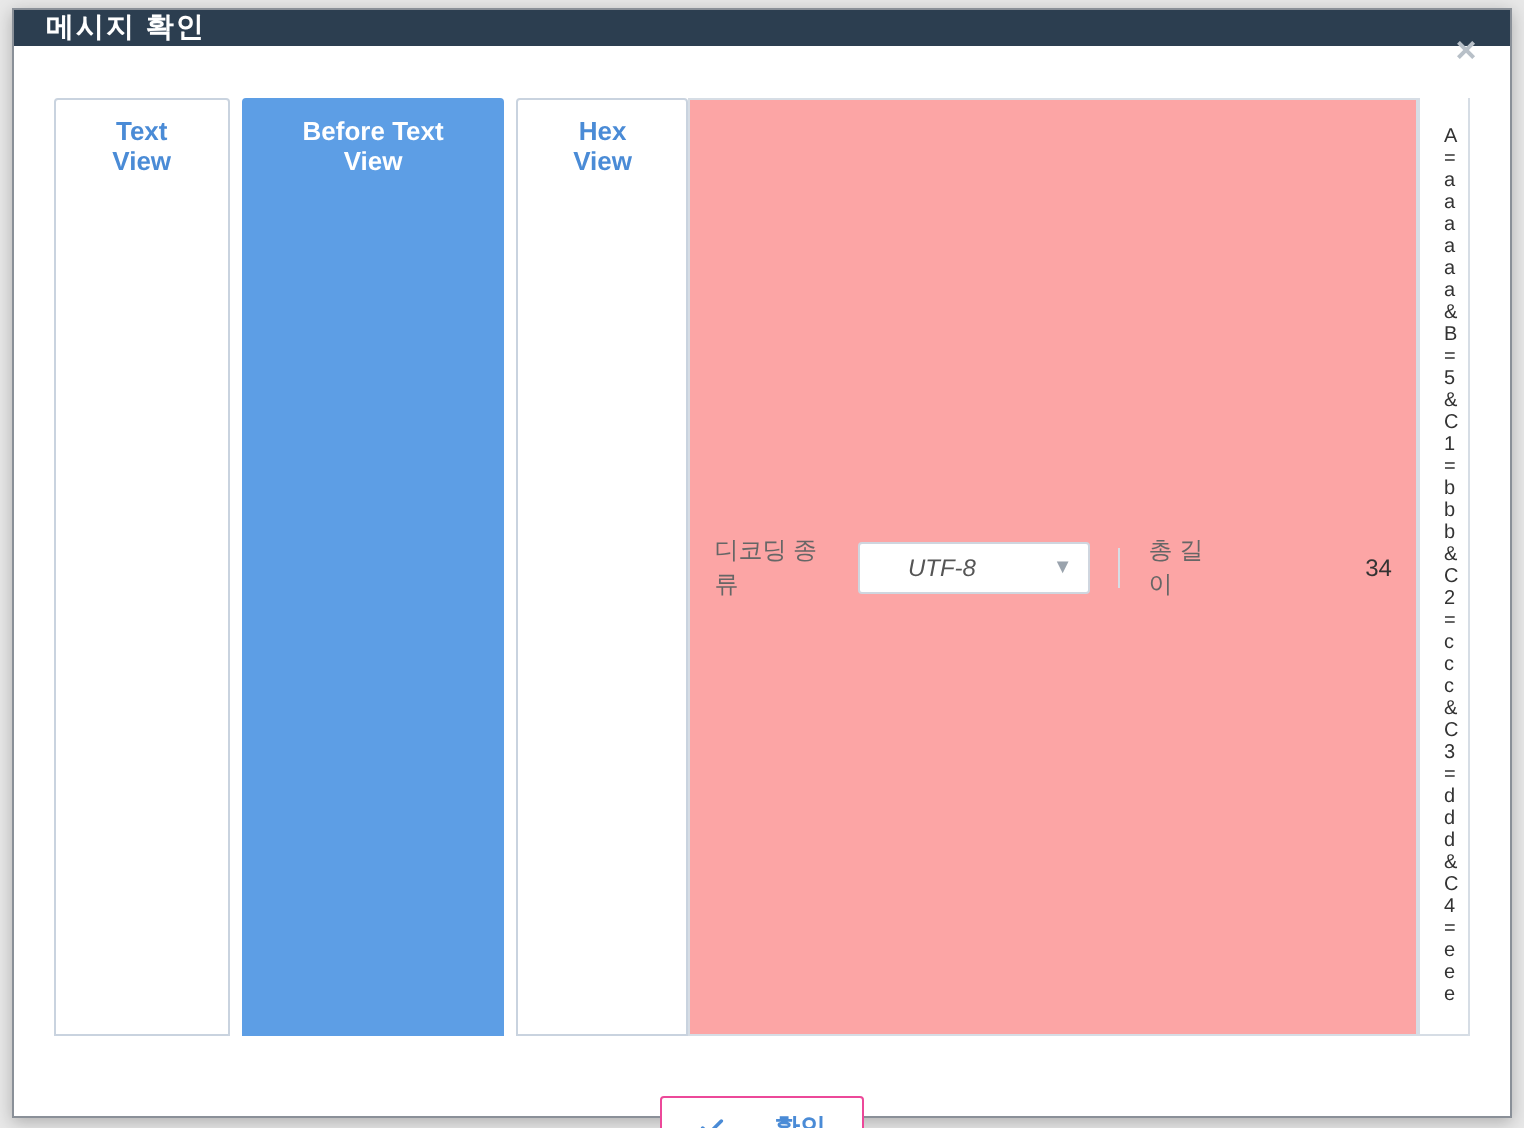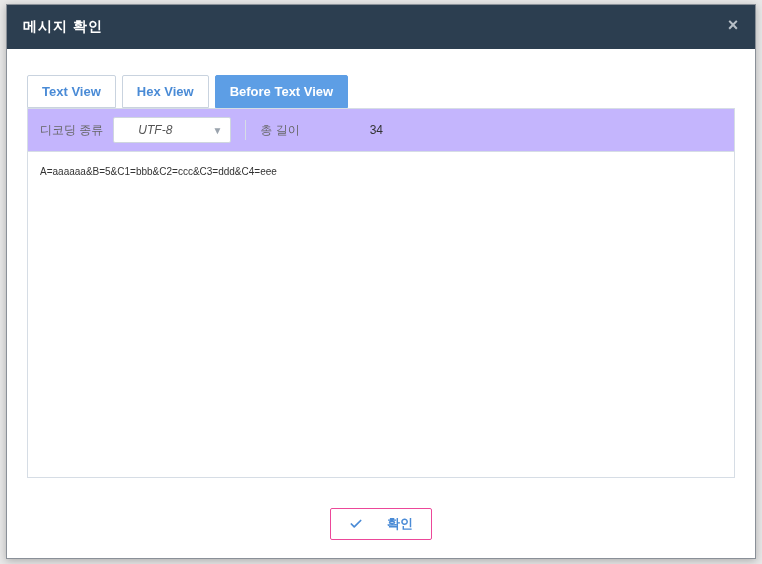--- a/index.html
+++ b/index.html
@@ -42,21 +42,20 @@
     font-size: 18px;
     line-height: 28px;
     text-align: center;
     cursor: pointer;
     font-weight: bold;
   }
   .modal-body {
     flex: 1;
     padding: 26px 20px 16px 20px;
     display: flex;
-    flex-direction: column;
   }
   .tabs {
     display: flex;
     gap: 6px;
     margin-bottom: 0;
   }
   .tab {
     border: 1px solid #c9d3df;
     background: #fff;
     color: #4a8bd6;
@@ -69,21 +68,21 @@
     border-radius: 2px 2px 0 0;
   }
   .tab.active {
     background: #5d9ee5;
     color: #fff;
     border-color: #5d9ee5;
   }
   .toolbar {
     border: 1px solid #d6dde5;
     border-top: 1px solid #d6dde5;
-    background: #c4b5fd;
+    background: #fca5a5;
     padding: 8px 12px;
     display: flex;
     align-items: center;
     gap: 10px;
     font-size: 12px;
     color: #555;
   }
   .toolbar-label {
     color: #666;
     font-size: 12px;
@@ -163,22 +162,22 @@
 <div class="modal">
   <div class="modal-header">
     <span class="modal-title">메시지 확인</span>
     <span class="close-btn">×</span>
   </div>
 
   <div class="modal-body">
 
     <div class="tabs">
       <div class="tab">Text View</div>
+      <div class="tab active">Before Text View</div>
       <div class="tab">Hex View</div>
-      <div class="tab active">Before Text View</div>
     </div>
 
     <div class="toolbar">
       <span class="toolbar-label">디코딩 종류</span>
       <div class="select-wrap">
         <span>UTF-8</span>
         <span class="select-caret">▼</span>
       </div>
       <span class="divider"></span>
       <span class="toolbar-label">총 길이</span>

